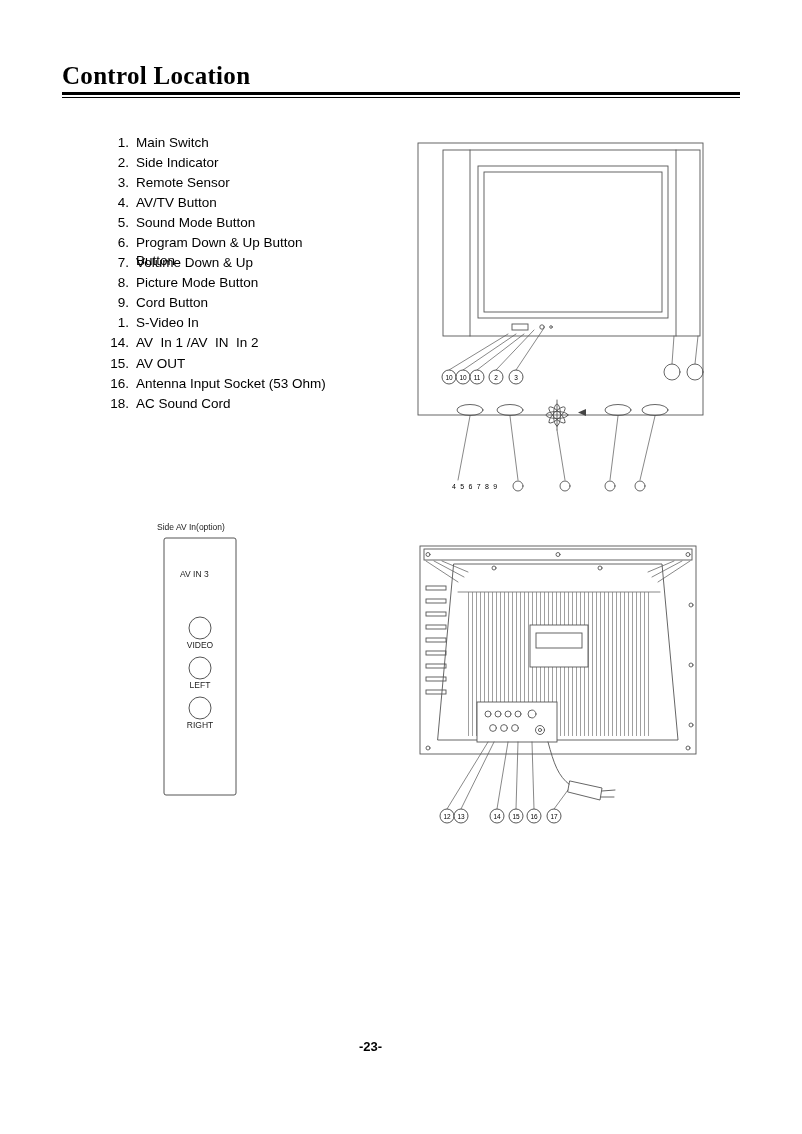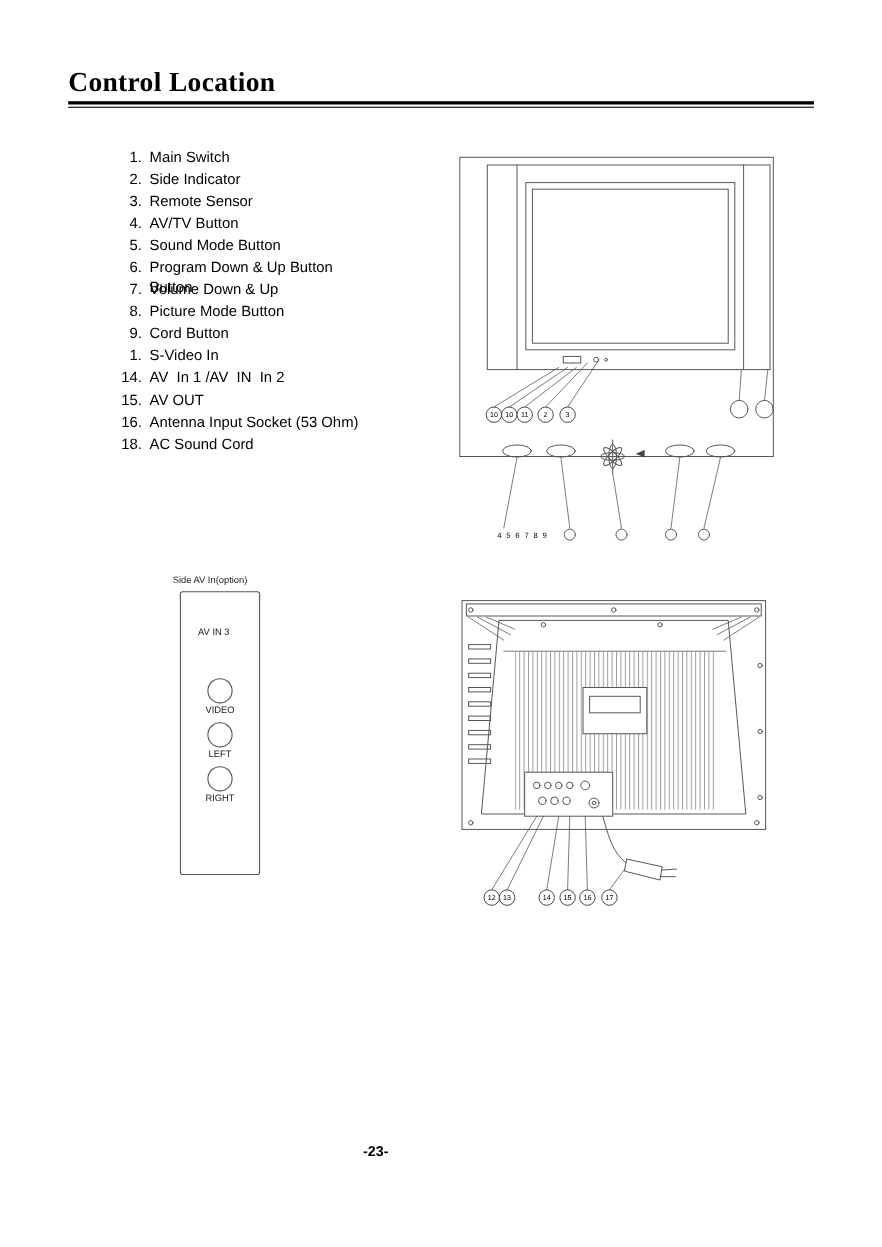--- a/index.html
+++ b/index.html
@@ -14,21 +14,21 @@
     letter-spacing:0.3px;
   }
   .rule-thick { position:absolute; left:62px; top:92px; width:678px; height:2.5px; background:#000; }
   .rule-thin  { position:absolute; left:62px; top:97px; width:678px; height:1px;   background:#000; }
   .list { position:absolute; left:98px; top:132px; font-size:13.5px; }
   .row { display:flex; height:20.1px; align-items:center; }
   .num { width:31px; text-align:right; margin-right:7px; flex:none; }
   .lblwrap { position:relative; white-space:pre; }
   .overlay { position:absolute; left:0; top:-2px; }
   .pageno {
-    position:absolute; left:330px; top:1039px; width:52px; text-align:left;
+    position:absolute; left:330px; top:1039px; width:52px; text-align:right;
     font-size:13px; font-weight:bold;
   }
   svg.diag { position:absolute; }
   .ln { stroke:#555; fill:none; stroke-width:0.9; stroke-linecap:round; }
   .thin { stroke-width:0.7; }
   .callout circle { fill:#fff; stroke:#444; stroke-width:0.9; }
   .callout text {
     font-size:6.5px; text-anchor:middle; fill:#000; stroke:none;
     font-family:"Liberation Sans", sans-serif;
   }

